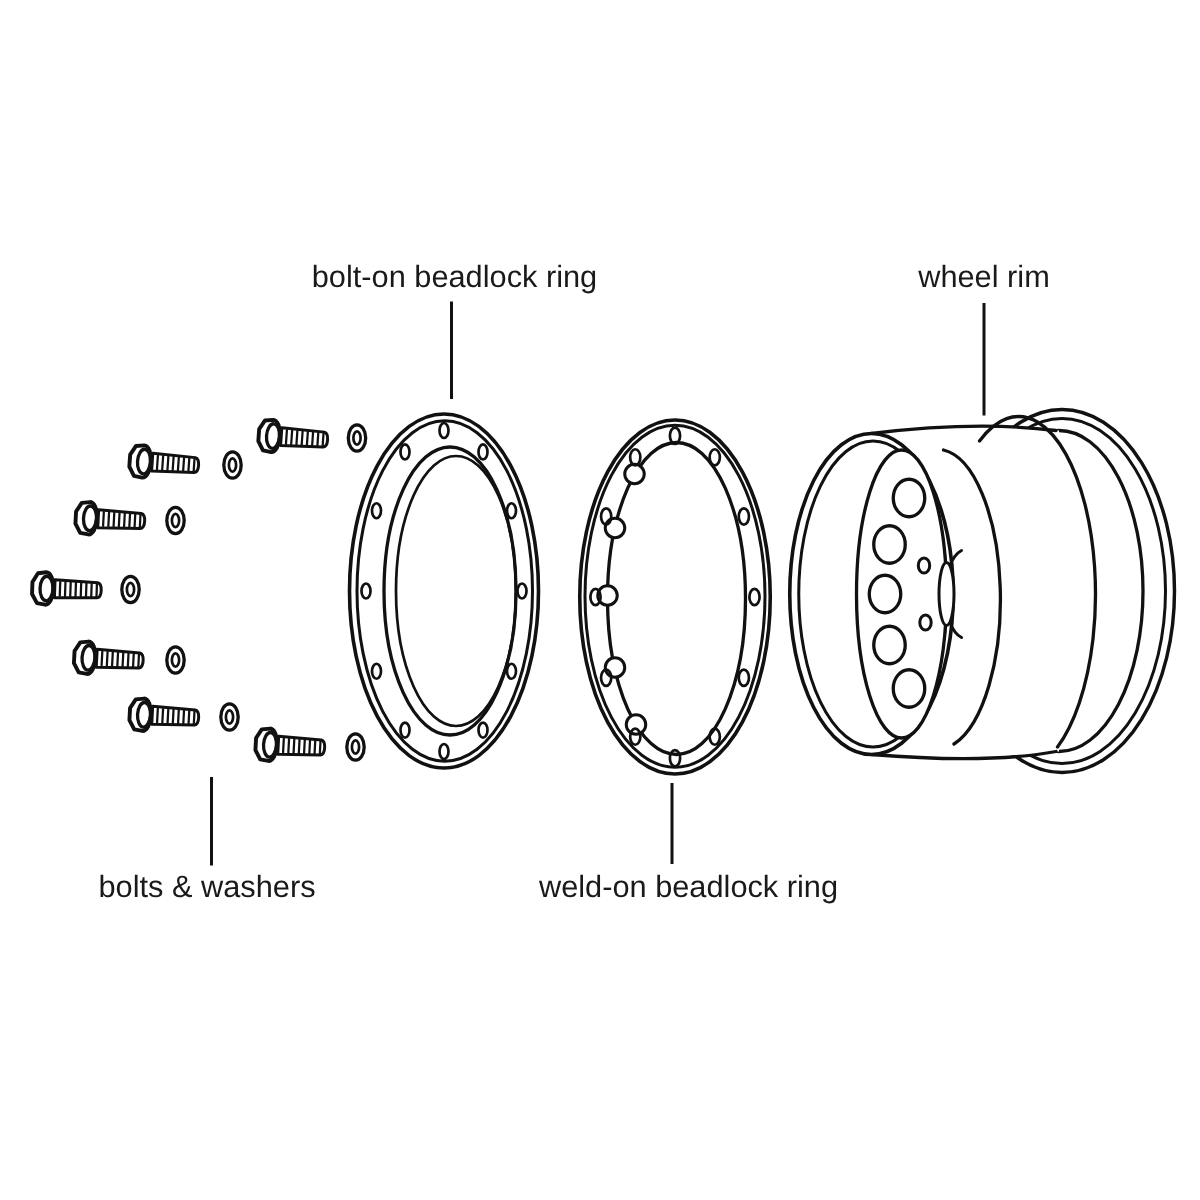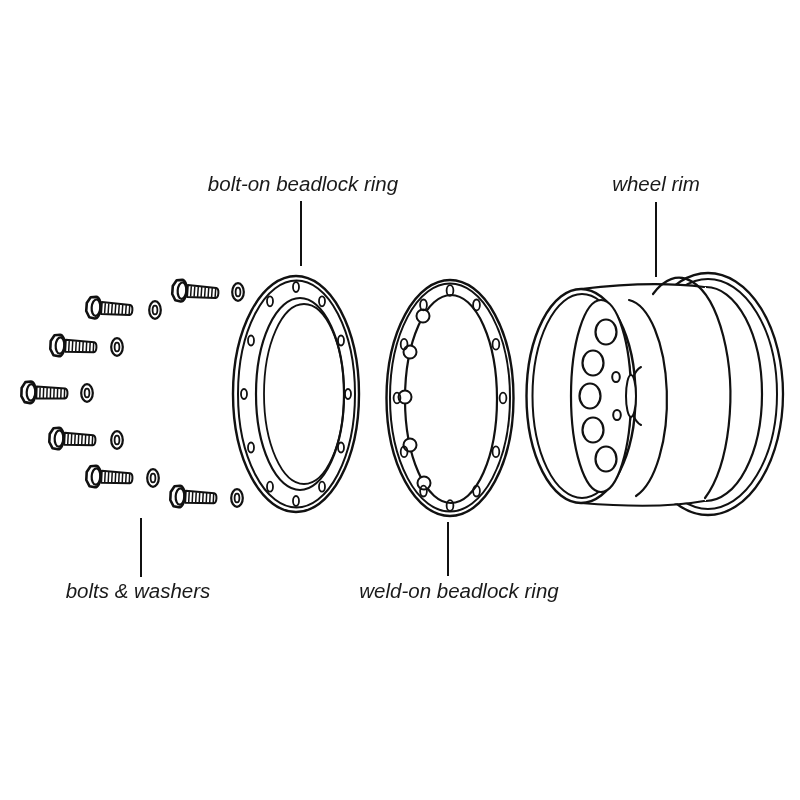--- a/index.html
+++ b/index.html
@@ -1,16 +1,16 @@
 <!DOCTYPE html>
 <html><head>
 <meta charset="utf-8">
 <style>
   html,body{margin:0;padding:0;background:#ffffff;}
-  .stage{width:800px;height:800px;position:relative;background:#ffffff;overflow:hidden;font-style:italic;}
+  .stage{width:800px;height:800px;position:relative;background:#ffffff;overflow:hidden;}
   svg{display:block;}
   text.callout{font-family:"Liberation Sans","DejaVu Sans",sans-serif;font-size:20.5px;fill:#1a1a1a;}
 </style>
 </head>
 <body>
 
 <div class="stage">
 <svg id="art" width="800" height="800" viewBox="0 0 800 800">
 
   <g id="g-bolts">

